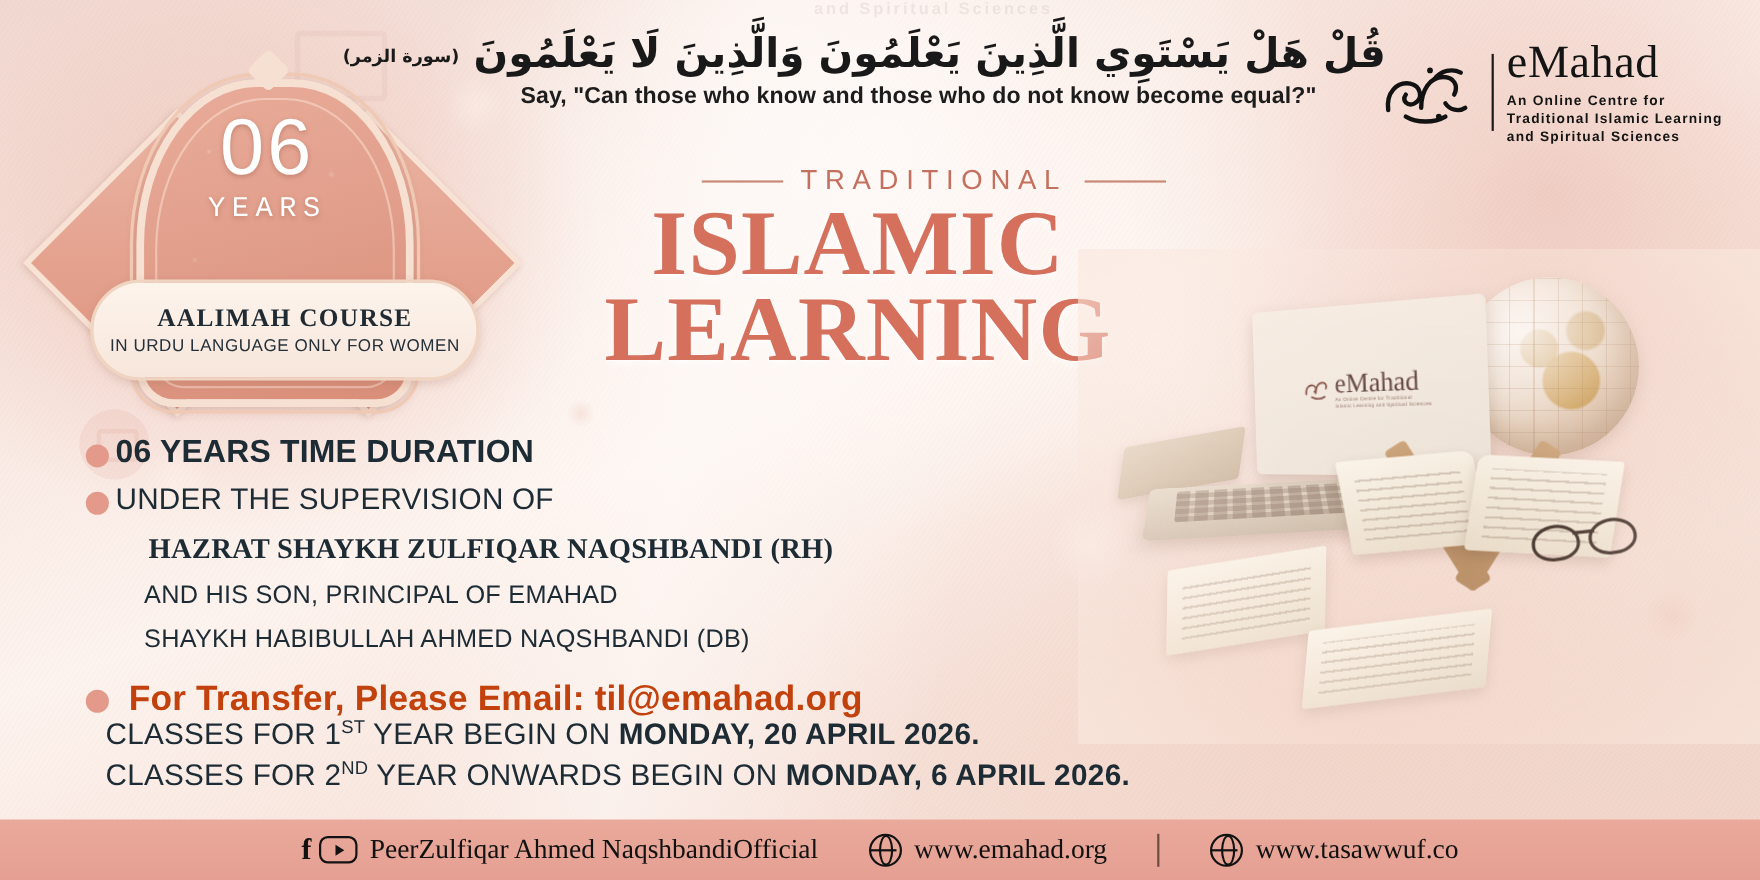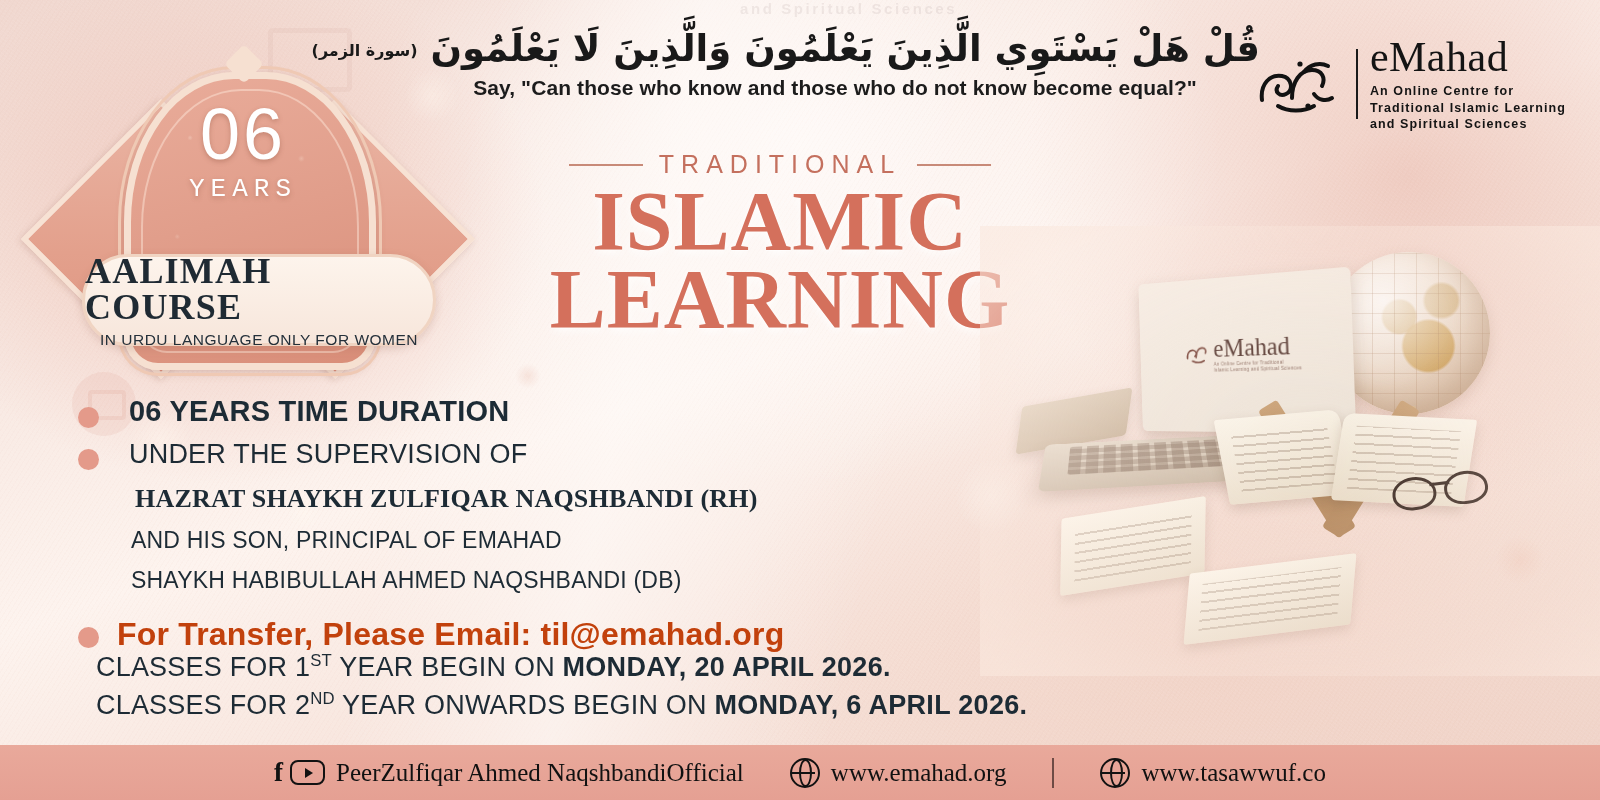--- a/index.html
+++ b/index.html
@@ -206,21 +206,21 @@
     border: 3px solid #f0d4c2;
     box-shadow: 0 3px 9px rgba(150,95,78,0.22);
     z-index: 5;
     display: flex;
     flex-direction: column;
     align-items: center;
     justify-content: center;
   }
   .badge-course {
     font-family: "Liberation Serif", serif;
-    font-size: 36px;
+    font-size: 23px;
     font-weight: bold;
     color: #1f2a33;
     letter-spacing: 1.2px;
     line-height: 1;
   }
   .badge-sub {
     margin-top: 7px;
     font-size: 15.5px;
     color: #24303a;
     letter-spacing: 0.5px;
@@ -299,21 +299,21 @@
   .headline {
     position: absolute;
     left: 500px;
     top: 150px;
     width: 560px;
     text-align: center;
   }
   .headline-kicker {
     display: flex;
     align-items: center;
-    justify-content: center;
+    justify-content: flex-end;
     gap: 16px;
     color: #c4705e;
     font-size: 25px;
     letter-spacing: 7px;
     font-weight: 400;
   }
   .kicker-rule {
     width: 74px;
     height: 2px;
     background: #c88a78;
@@ -332,22 +332,22 @@
   
   .info {
     position: absolute;
     left: 78px;
     top: 396px;
     width: 960px;
     color: #1d2b35;
   }
   .bullet-row {
     display: flex;
-    align-items: flex-end;
-    gap: 30px;
+    align-items: center;
+    gap: 6px;
     margin-bottom: 12px;
   }
   .dot {
     flex: 0 0 auto;
     width: 21px;
     height: 21px;
     border-radius: 50%;
     background: #e49a8a;
     margin-top: 6px;
   }

